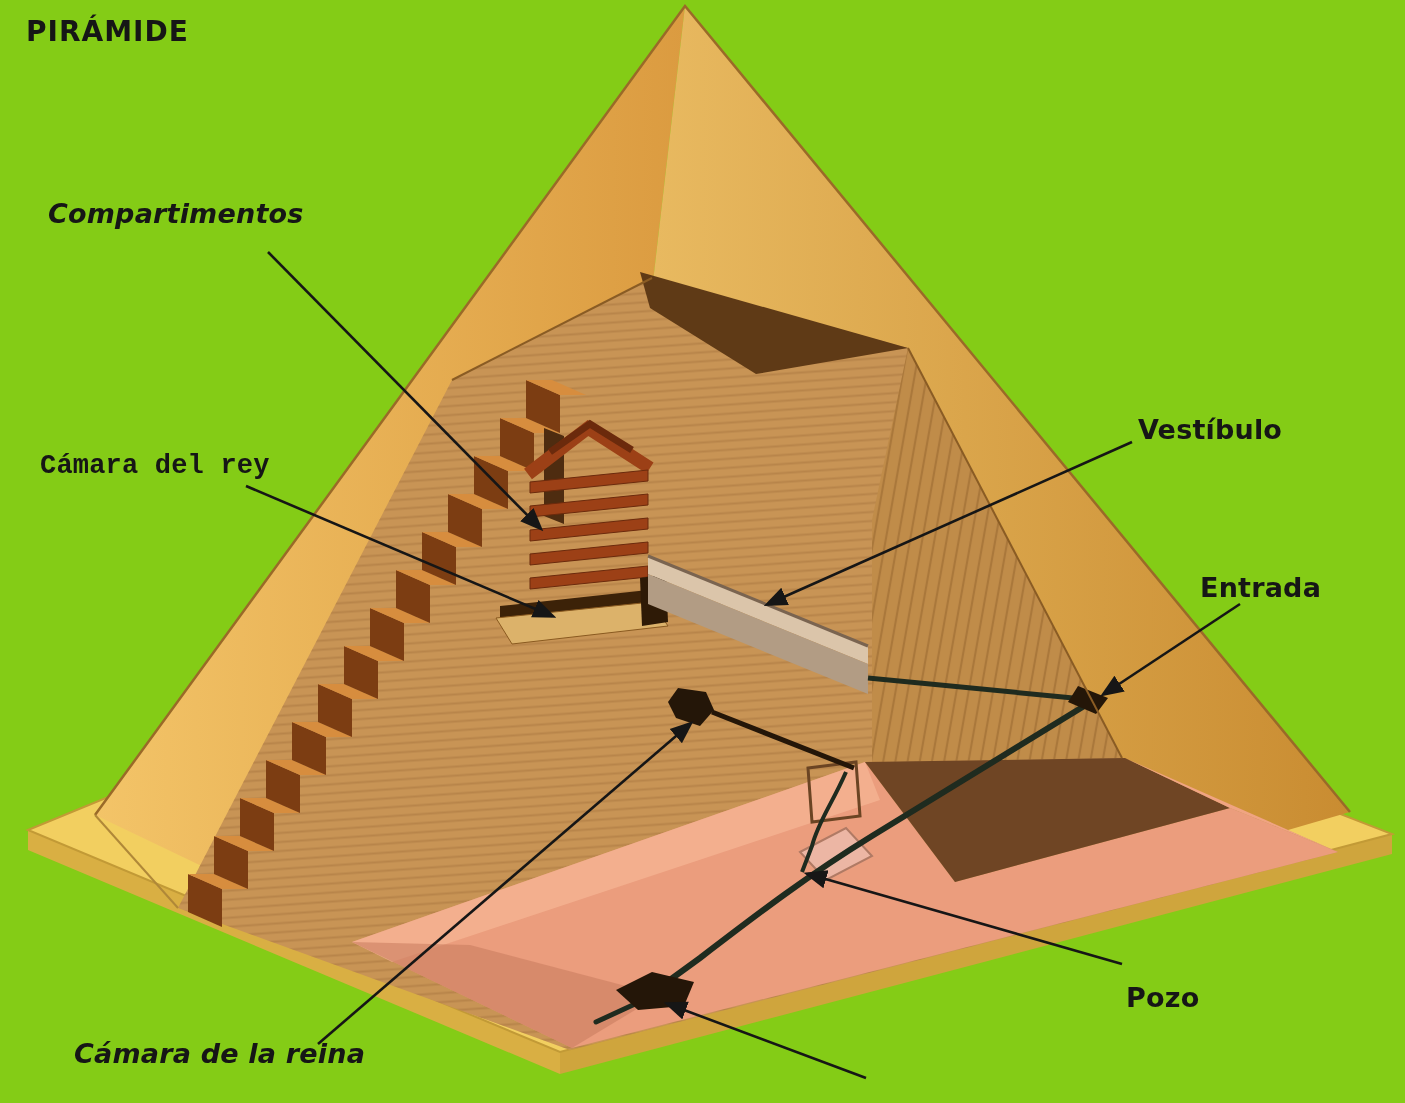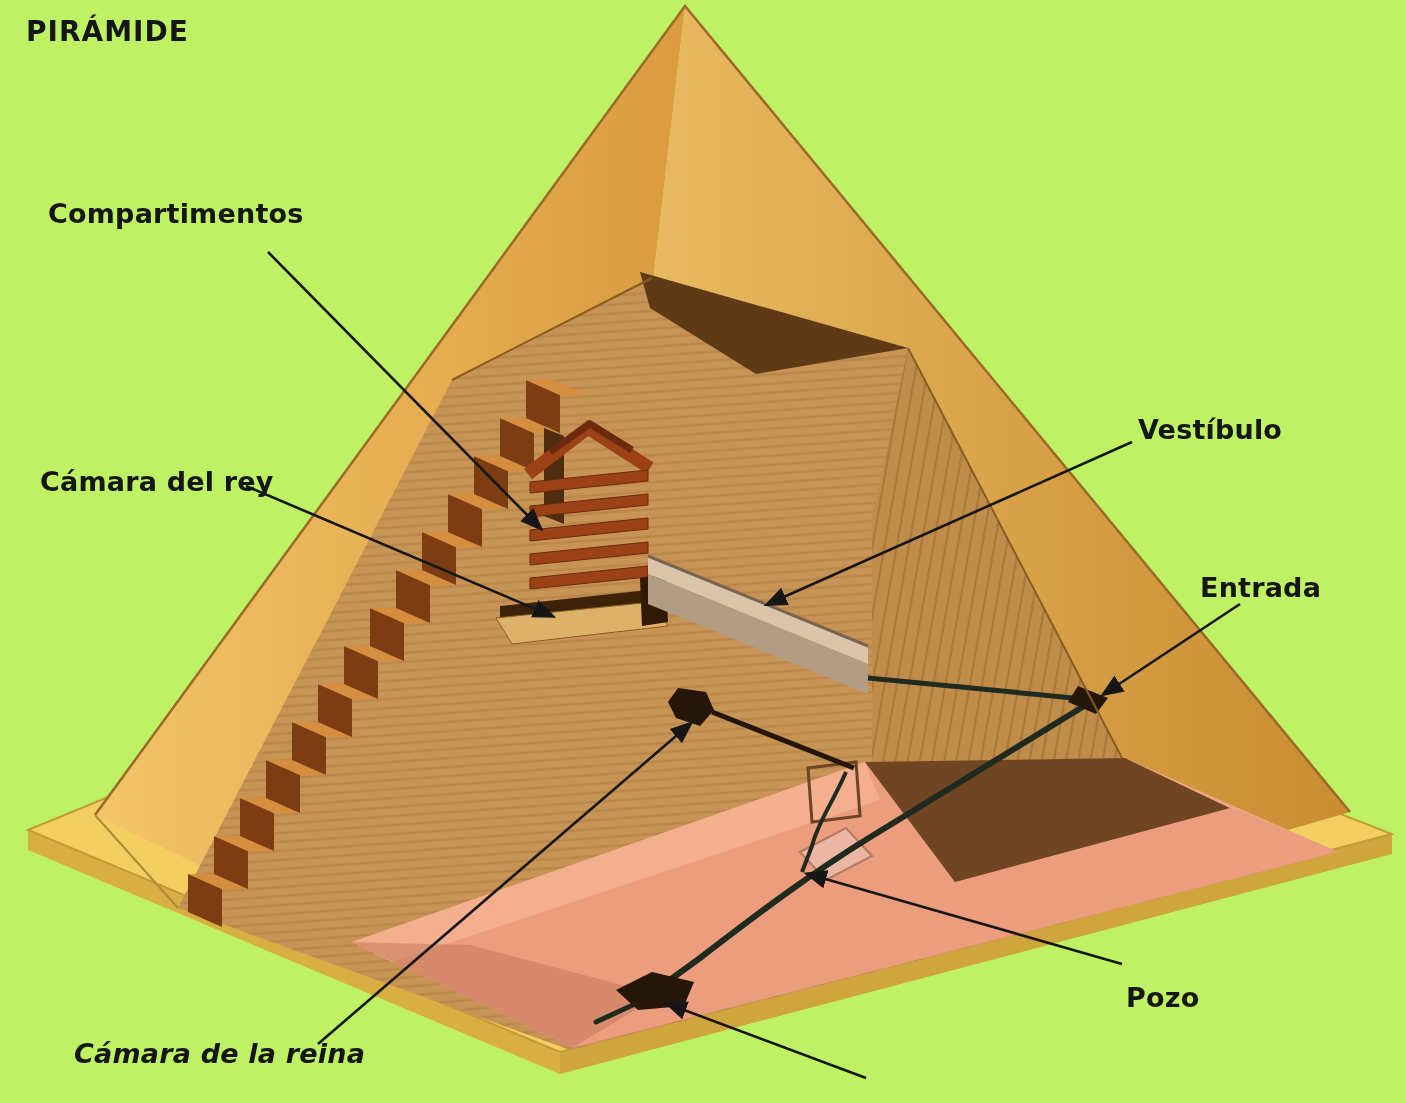--- a/index.html
+++ b/index.html
@@ -1,19 +1,19 @@
 <!DOCTYPE html>
 <html style="--label-text: #161616; --pyramid-face-light: #f3c468; --pyramid-face-dark: #c98c31; --base-platform: #f2cf60; --interior-wall: #c89455; --stairs: #d78d3e; --floor-pink: #eb9d7d; --passage-dark: #1f2b1f;"><head>
 <meta charset="utf-8">
 <style>
   html,body{margin:0;padding:0;background:#ffffff;}
   .diagram{
     position:relative;
     width:1405px;height:1103px;
-    background:#bef264;
+    background:#84cc16;
     overflow:hidden;
     font-family:"DejaVu Sans","Liberation Sans",sans-serif;
   }
   .diagram svg{position:absolute;left:0;top:0;}
   .lbl{
     position:absolute;
     font-weight:bold;
     font-size:27px;
     color:var(--label-text,#161616);
     letter-spacing:.2px;
@@ -158,23 +158,23 @@
       <line x1="1132" y1="442" x2="768" y2="604" marker-end="url(#arrow)"></line>
       <line x1="1240" y1="604" x2="1104" y2="694" marker-end="url(#arrow)"></line>
       <line x1="1122" y1="964" x2="808" y2="874" marker-end="url(#arrow)"></line>
       <line x1="318" y1="1044" x2="690" y2="724" marker-end="url(#arrow)"></line>
       <line x1="866" y1="1078" x2="668" y2="1004" marker-end="url(#arrow)"></line>
     </g>
   </svg>
 
   <div class="lbl title" style="left:26px;top:14px;">PIRÁMIDE</div>
 
-  <div class="lbl two" style="left:48px;top:196px;width:218px;text-align:center;">
+  <div class="lbl two" style="left:48px;top:196px;width:218px;text-align:center;font-style:italic;">
     <span style="display:block">Compartimentos</span>
   </div>
 
-  <div class="lbl" style="left:40px;top:464px;">Cámara del rey</div>
+  <div class="lbl" style="left:40px;top:449px;font-family:Liberation Mono, monospace;">Cámara del rey</div>
   <div class="lbl" style="left:1138px;top:412px;">Vestíbulo</div>
   <div class="lbl" style="left:1200px;top:570px;">Entrada</div>
   <div class="lbl" style="left:1126px;top:948px;margin-top:32px;">Pozo</div>
   <div class="lbl" style="left:74px;top:1036px;font-style:italic;">Cámara de la reina</div>
 
 </div>
 
 </body></html>

